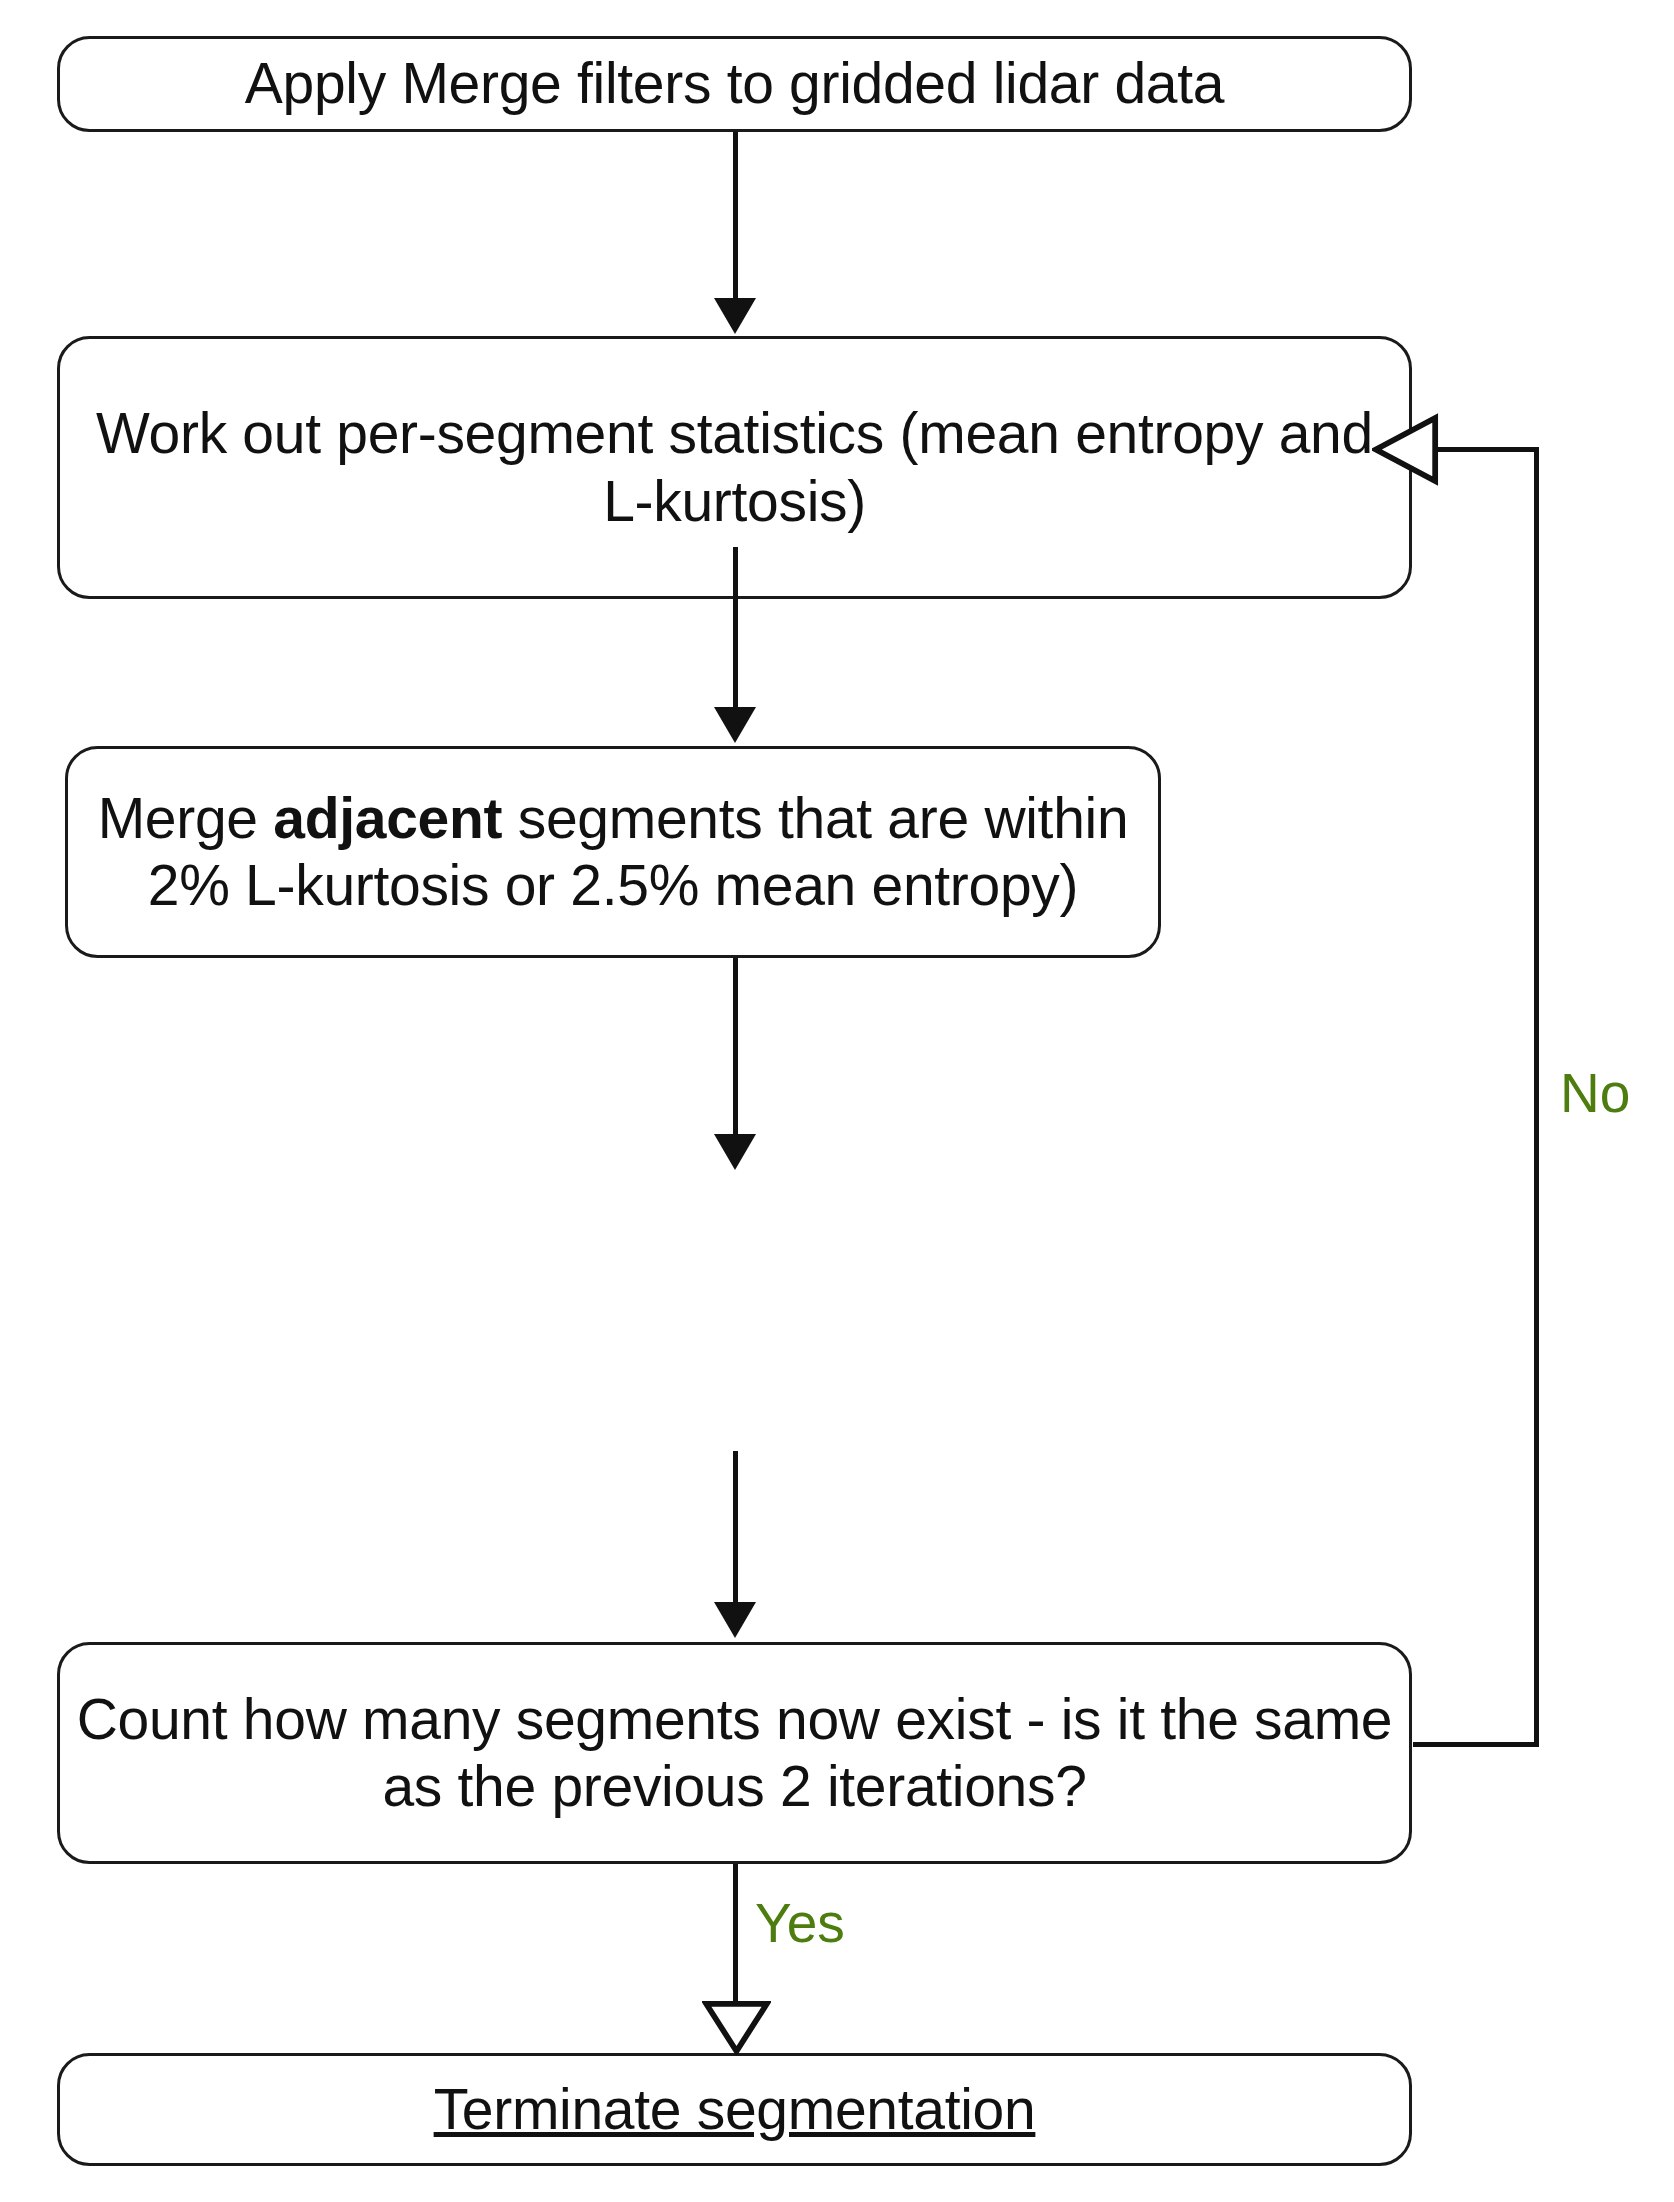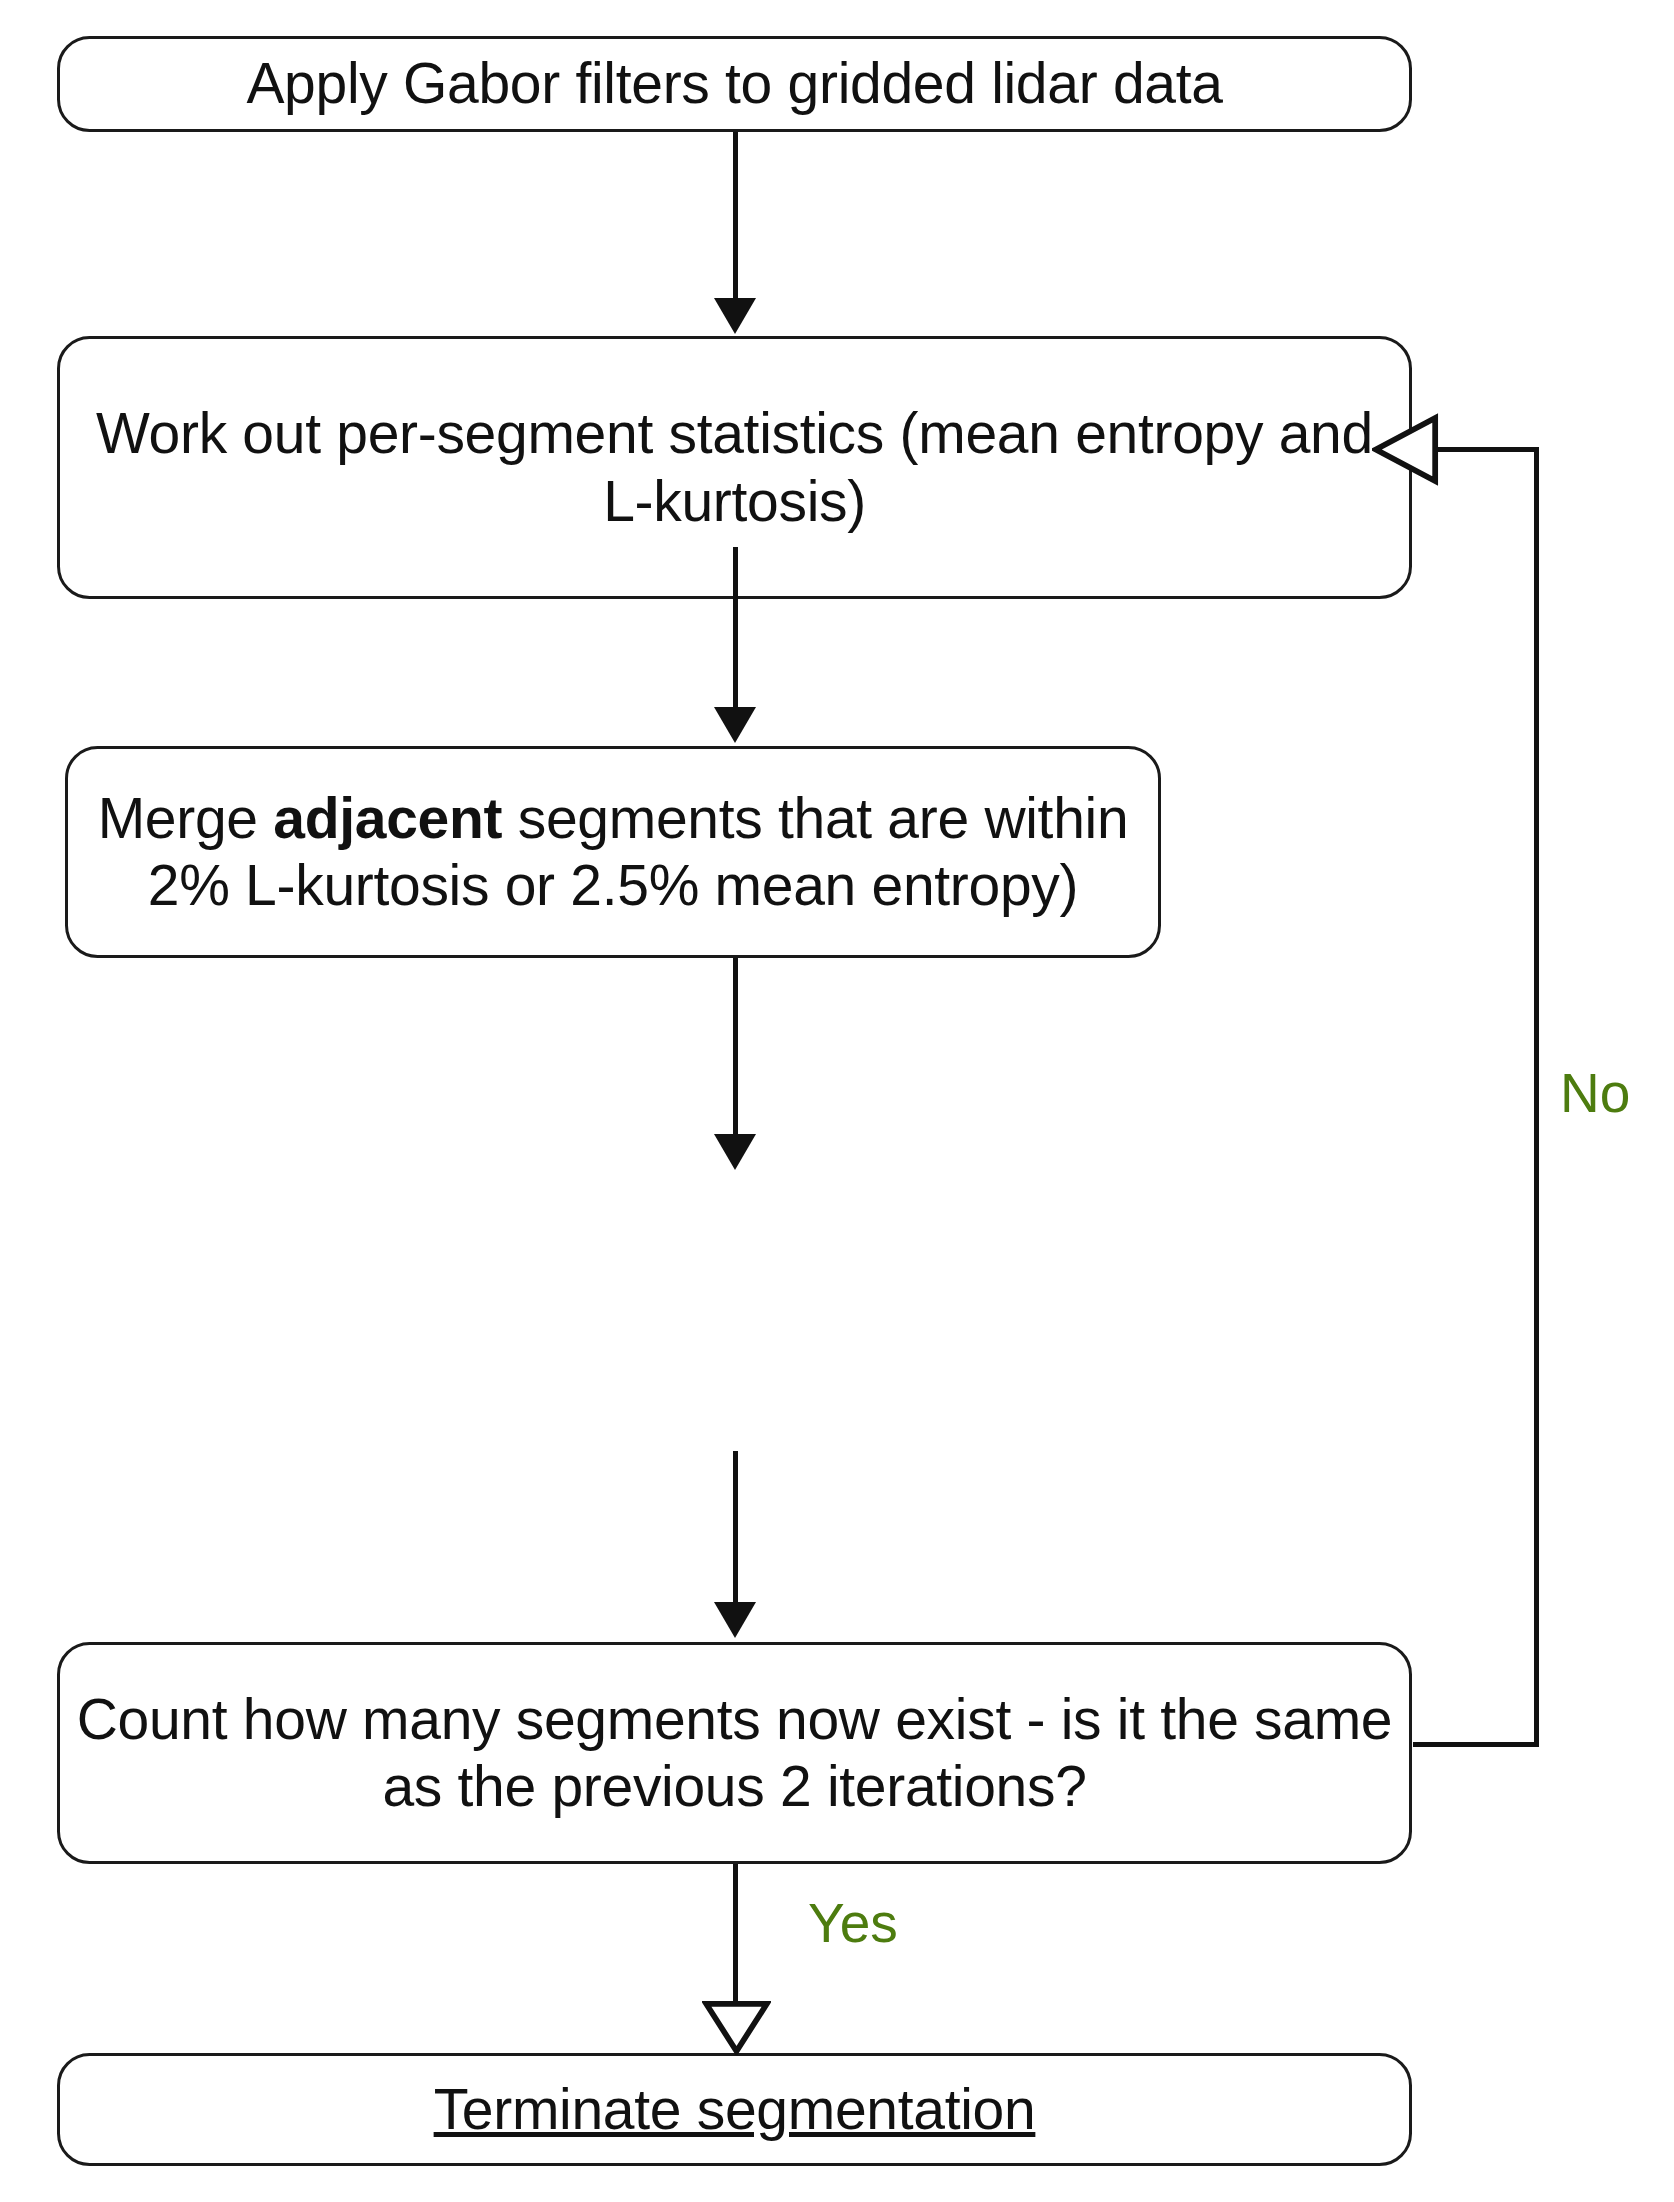--- a/index.html
+++ b/index.html
@@ -95,29 +95,29 @@
   #arrow-no  { left: 1372px; top: 413px; }
 
   
   .edge-label {
     position: absolute;
     font-size: 55px;
     color: #4d7c0f;
     white-space: nowrap;
   }
   #label-no  { left: 1560px; top: 1061px; }
-  #label-yes { left: 808px;  top: 1891px; }
+  #label-yes { left: 755px;  top: 1891px; }
 </style>
 </head>
 <body>
 
 <div id="flowchart-root">
 
   <div class="node" id="node-apply">
-    <span class="node-text">Apply Gabor filters to gridded lidar data</span>
+    <span class="node-text">Apply Merge filters to gridded lidar data</span>
   </div>
 
   <div class="node" id="node-stats">
     <span class="node-text">Work out per-segment statistics (mean entropy and L-kurtosis)</span>
   </div>
 
   <div class="node" id="node-merge">
     <span class="node-text"><span>Merge </span><b>adjacent</b><span> segments that are within 2% L-kurtosis or 2.5% mean entropy)</span></span>
   </div>
 

